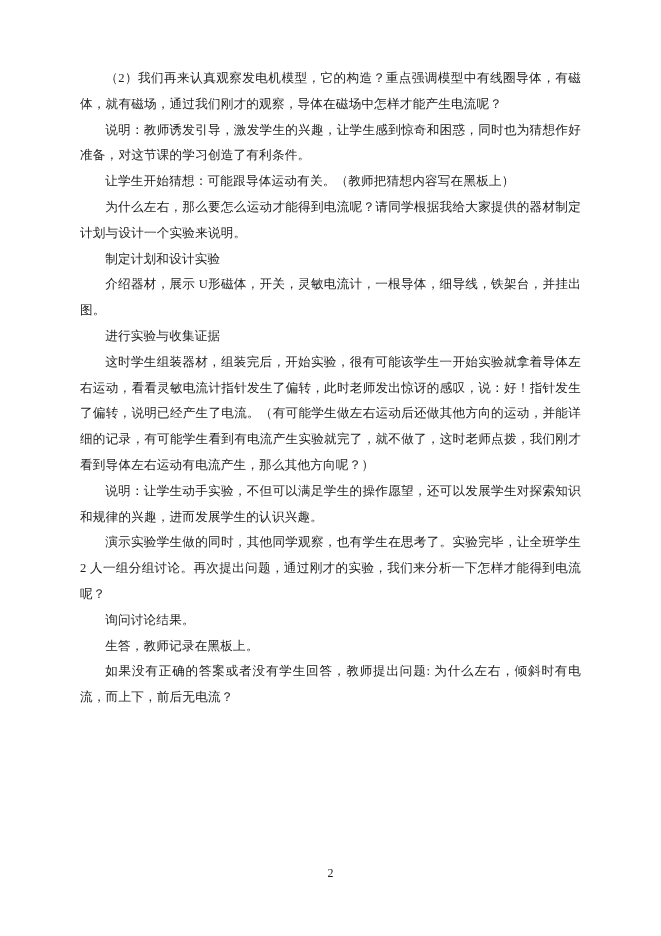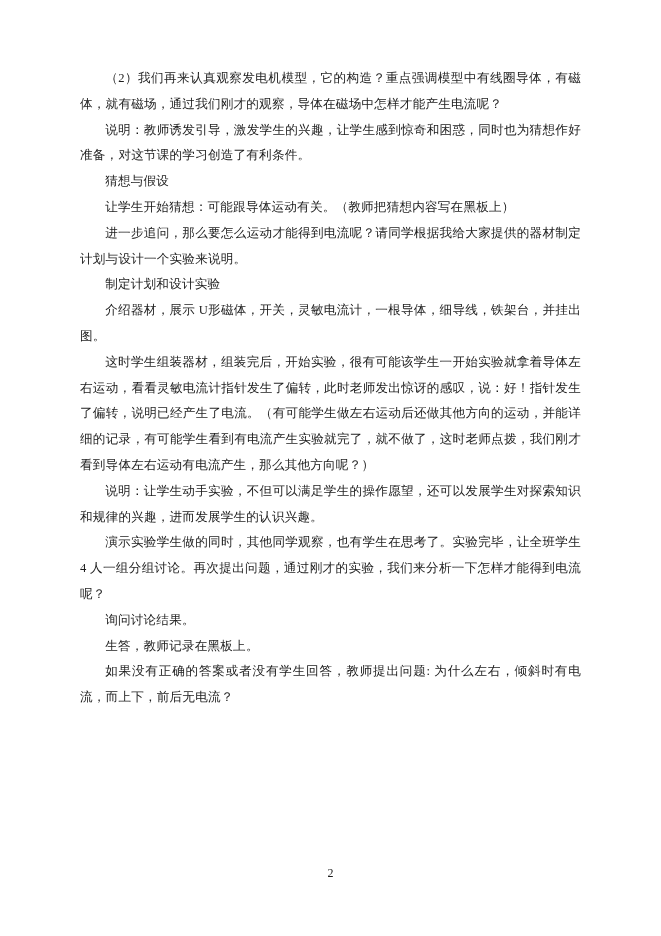--- a/index.html
+++ b/index.html
@@ -39,26 +39,26 @@
     color: #1c1c1c;
   }
 </style>
 </head>
 <body>
 
 <div class="page">
   <div class="doc-body">
     <p>（2）我们再来认真观察发电机模型，它的构造？重点强调模型中有线圈导体，有磁体，就有磁场，通过我们刚才的观察，导体在磁场中怎样才能产生电流呢？</p>
     <p>说明：教师诱发引导，激发学生的兴趣，让学生感到惊奇和困惑，同时也为猜想作好准备，对这节课的学习创造了有利条件。</p>
-    <p>猜想与假设</p>
     <p>让学生开始猜想：可能跟导体运动有关。（教师把猜想内容写在黑板上）</p>
-    <p>进一步追问，那么要怎么运动才能得到电流呢？请同学根据我给大家提供的器材制定计划与设计一个实验来说明。</p>
+    <p>为什么左右，那么要怎么运动才能得到电流呢？请同学根据我给大家提供的器材制定计划与设计一个实验来说明。</p>
     <p>制定计划和设计实验</p>
     <p>介绍器材，展示 U形磁体，开关，灵敏电流计，一根导体，细导线，铁架台，并挂出图。</p>
+    <p>进行实验与收集证据</p>
     <p>这时学生组装器材，组装完后，开始实验，很有可能该学生一开始实验就拿着导体左右运动，看看灵敏电流计指针发生了偏转，此时老师发出惊讶的感叹，说：好！指针发生了偏转，说明已经产生了电流。（有可能学生做左右运动后还做其他方向的运动，并能详细的记录，有可能学生看到有电流产生实验就完了，就不做了，这时老师点拨，我们刚才看到导体左右运动有电流产生，那么其他方向呢？）</p>
     <p>说明：让学生动手实验，不但可以满足学生的操作愿望，还可以发展学生对探索知识和规律的兴趣，进而发展学生的认识兴趣。</p>
-    <p>演示实验学生做的同时，其他同学观察，也有学生在思考了。实验完毕，让全班学生 4 人一组分组讨论。再次提出问题，通过刚才的实验，我们来分析一下怎样才能得到电流呢？</p>
+    <p>演示实验学生做的同时，其他同学观察，也有学生在思考了。实验完毕，让全班学生 2 人一组分组讨论。再次提出问题，通过刚才的实验，我们来分析一下怎样才能得到电流呢？</p>
     <p>询问讨论结果。</p>
     <p>生答，教师记录在黑板上。</p>
     <p>如果没有正确的答案或者没有学生回答，教师提出问题: 为什么左右，倾斜时有电流，而上下，前后无电流？</p>
   </div>
   <div class="page-footer">2</div>
 </div>
 
 </body></html>

